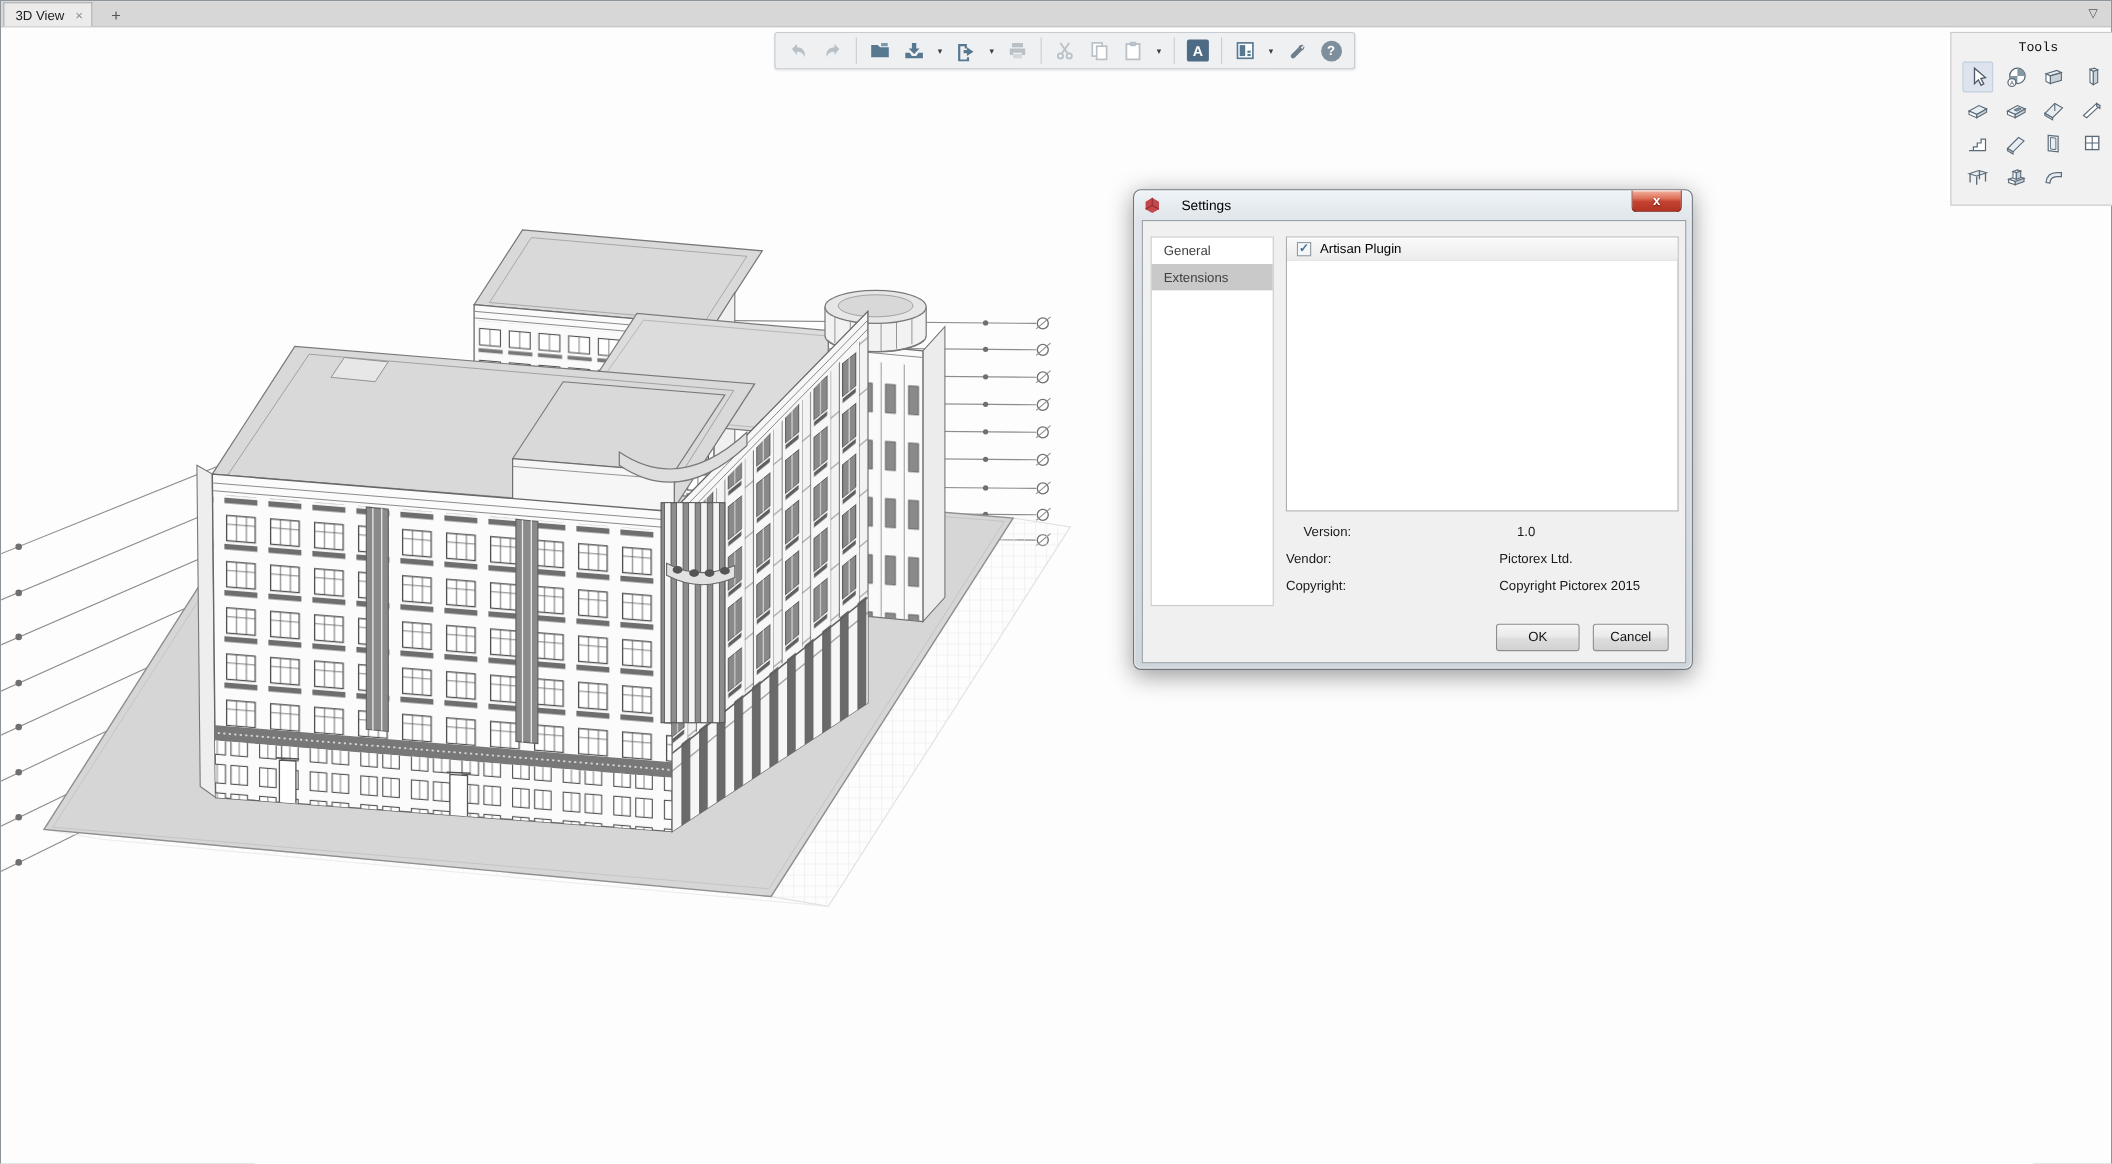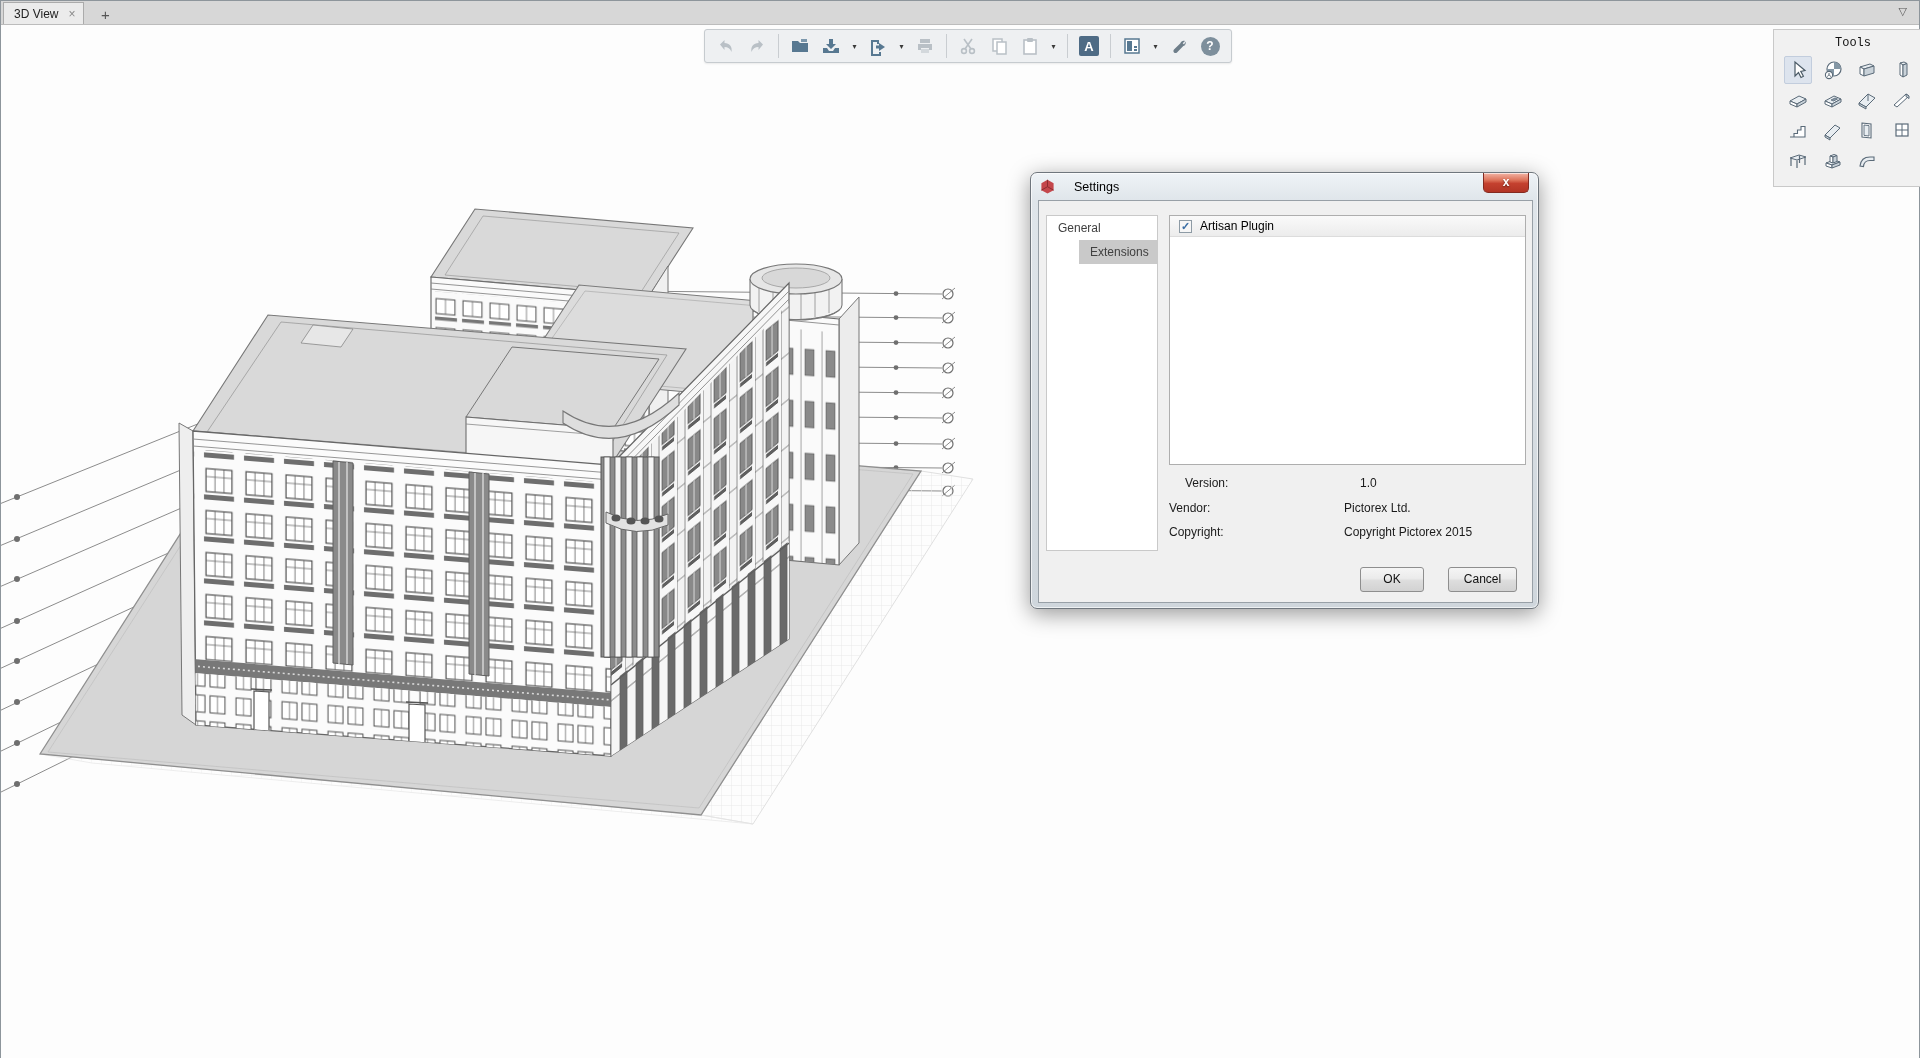--- a/index.html
+++ b/index.html
@@ -59,35 +59,35 @@
   .close-btn { position:absolute; top:0; right:9px; width:46px; height:20px;
     border:1px solid #832a20; border-top:none; border-radius:0 0 5px 5px;
     background:linear-gradient(180deg,#f3b5a5 0,#dd7259 38%,#c4412f 55%,#b23425 100%);
     color:#fff; font-size:12px; font-weight:bold; text-align:center; line-height:19px;
     text-shadow:0 1px 2px rgba(0,0,0,.5); box-shadow:inset 0 1px 0 rgba(255,255,255,.6); }
   .client { position:relative; width:495px; height:403px; background:#f0f0f0;
     border:1px solid #98a0a7; }
   .navlist { position:absolute; left:7px; top:14px; width:112px; height:336px;
     background:#fff; border:1px solid #c9c9c9; font-size:12px; color:#404040; }
   .navitem { height:24px; display:flex; align-items:center; padding-left:11px; }
-  .navitem.selected { background:#c9c9c9;margin-left:32px; }
+  .navitem.selected { background:#c9c9c9; }
   .pluginbox { position:absolute; left:130px; top:14px; width:357px; height:250px;
     background:#fff; border:1px solid #aeaeae; }
   .pluginrow { height:21px; display:flex; align-items:center; gap:8px; padding-left:9px;
     background:linear-gradient(180deg,#fafafa,#ececec); border-bottom:1px solid #dcdcdc;
     font-size:12px; color:#000; }
   .cbx { width:13px; height:13px; background:#f6f6f6; border:1px solid #8e9ba5;
     display:flex; align-items:center; justify-content:center; font-size:11px; font-weight:bold;
     color:#3a6ea5; line-height:1; }
   .inforow { position:absolute; left:130px; font-size:12px; color:#1a1a1a; }
-  .inforow .val { position:absolute; left:175px; top:0; white-space:nowrap; }
+  .inforow .val { position:absolute; left:194px; top:0; white-space:nowrap; }
   .btn { position:absolute; width:69px; height:25px; font-size:12px; color:#111;
     background:linear-gradient(180deg,#f5f5f5 0,#ebebeb 45%,#dddddd 55%,#d2d2d2 100%);
     border:1px solid #8e8e8e; border-radius:3px; text-align:center; line-height:23px; }
-  .btn-ok { left:321px; top:366px; width:64px; }
+  .btn-ok { left:321px; top:366px; width:76px; }
   .btn-cancel { left:409px; top:366px; }
 </style>
 </head>
 <body>
 
 <div id="window">
 
   <div class="tabbar">
     <div class="tab">
       <span>3D View</span>

